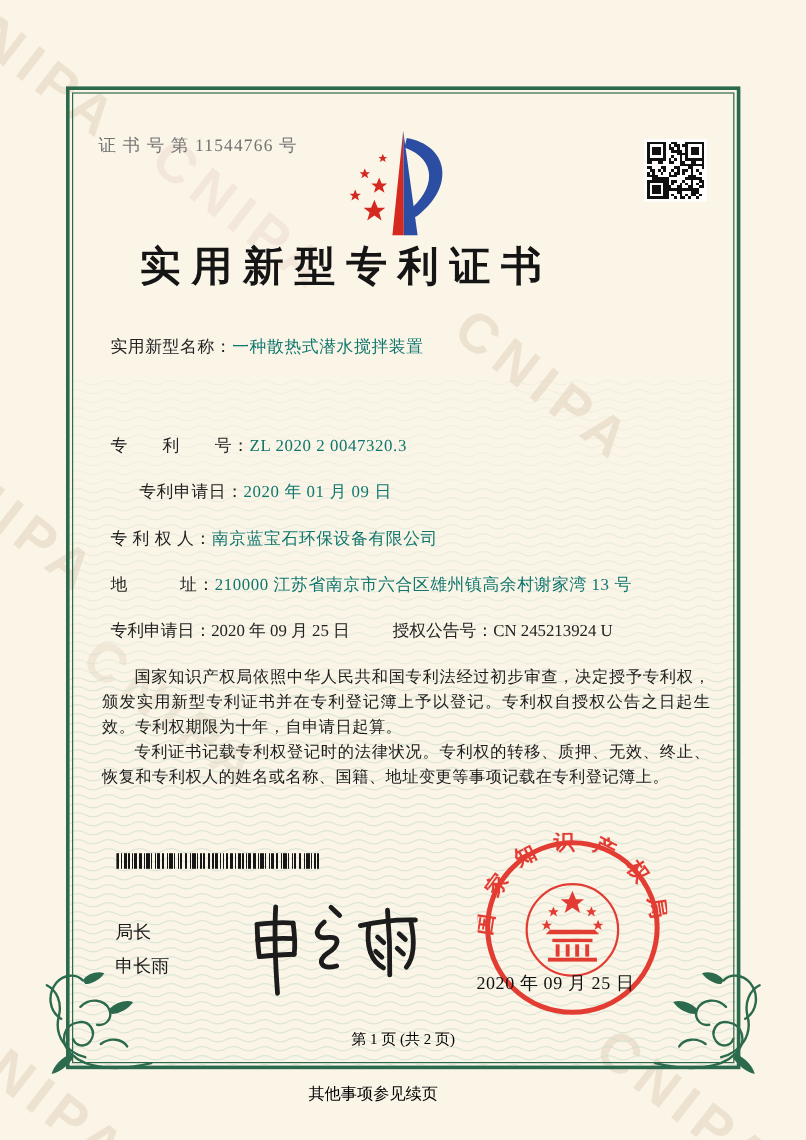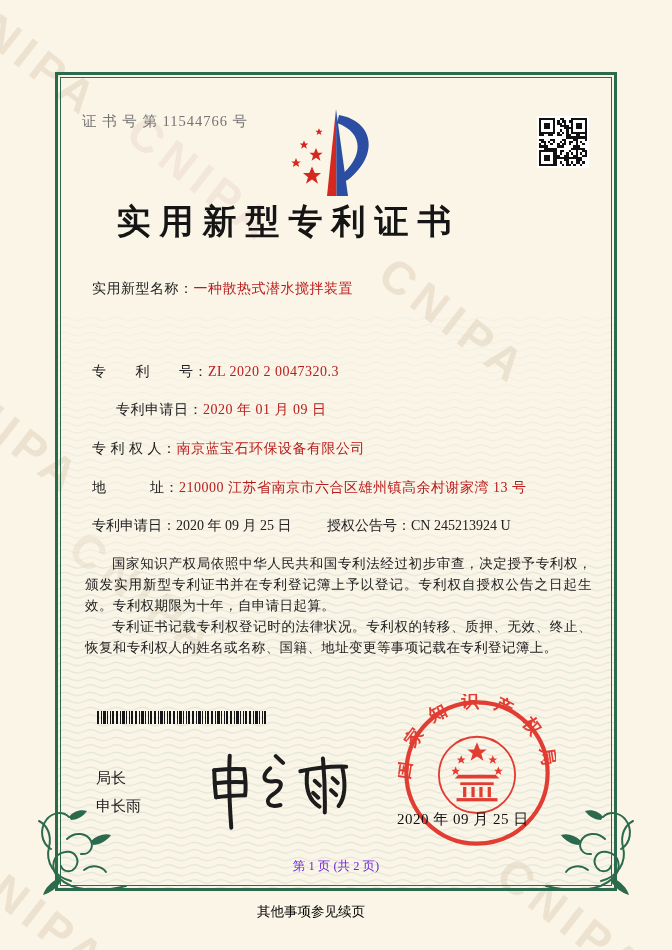--- a/index.html
+++ b/index.html
@@ -41,42 +41,42 @@
   .layer{position:absolute;inset:0;z-index:3;}
   .cert-no{position:absolute;left:82px;top:112px;font-size:14.5px;letter-spacing:1px;color:#737373;}
   .logo{position:absolute;left:283px;top:106px;width:110px;height:95px;}
   .qr{position:absolute;left:537px;top:116px;width:48px;height:48px;background:#fff;padding:2px;}
   .title{
     position:absolute;left:0;width:577px;top:199px;margin:0;
     text-align:center;font-size:34px;font-weight:bold;letter-spacing:9px;color:#151515;
   }
   .row{position:absolute;left:92px;font-size:14px;letter-spacing:0.5px;white-space:nowrap;}
   .row .lbl{color:#222;}
-  .row .val{color:#b91c1c;}
+  .row .val{color:#0f766e;}
   .r0{top:280px;} .r1{top:322px;} .r2{top:363px;} .r3{top:401px;margin-left:24px;} .r4{top:440px;} .r5{top:479px;}
   .grant-row{position:absolute;top:517px;left:92px;font-size:14px;white-space:nowrap;}
   .grant-no{position:absolute;left:327px;top:517px;font-size:14px;white-space:nowrap;}
   .paras{position:absolute;left:85px;top:553px;width:507px;font-size:13.5px;line-height:21px;
          text-align:justify;color:#1c1c1c;}
   .paras p{margin:0;text-indent:2em;letter-spacing:0.4px;}
   .barcode{
     position:absolute;left:97px;top:711px;width:170px;height:13px;
     background:repeating-linear-gradient(90deg,
       #161616 0 2px, transparent 2px 4px,
       #161616 4px 5px, transparent 5px 6px,
       #161616 6px 9px, transparent 9px 10px,
       #161616 10px 11px, transparent 11px 13px,
       #161616 13px 14px, transparent 14px 15px,
       #161616 15px 17px, transparent 17px 19px);
   }
   .signer{position:absolute;left:96px;top:764px;font-size:15px;line-height:28px;color:#1a1a1a;}
   .signature{position:absolute;left:205px;top:748px;width:150px;height:85px;transform:rotate(-2deg);}
   .seal{position:absolute;left:398px;top:694px;width:158px;height:158px;z-index:4;}
   .seal-date{position:absolute;left:397px;top:810px;font-size:15px;letter-spacing:0.5px;color:#101010;z-index:5;white-space:nowrap;}
-  .page-note{position:absolute;left:55px;top:858px;width:562px;text-align:center;font-size:12.5px;color:#6d28d9;z-index:4;}
+  .page-note{position:absolute;left:55px;top:858px;width:562px;text-align:center;font-size:12.5px;color:#000000;z-index:4;}
   .cont-note{position:absolute;left:30px;top:903px;width:562px;text-align:center;font-size:13.5px;color:#000000;z-index:3;}
 </style>
 </head>
 <body>
 
 <div class="page">
 
   <span class="wm wm1">CNIPA</span>
   <span class="wm wm2">CNIPA</span>
   <span class="wm wm3">CNIPA</span>

